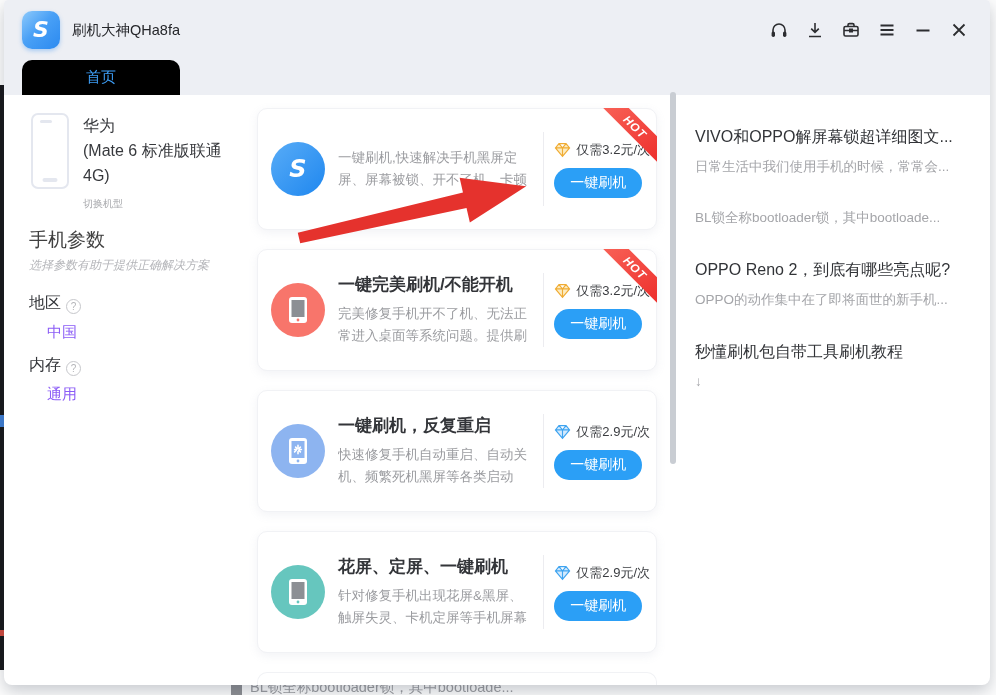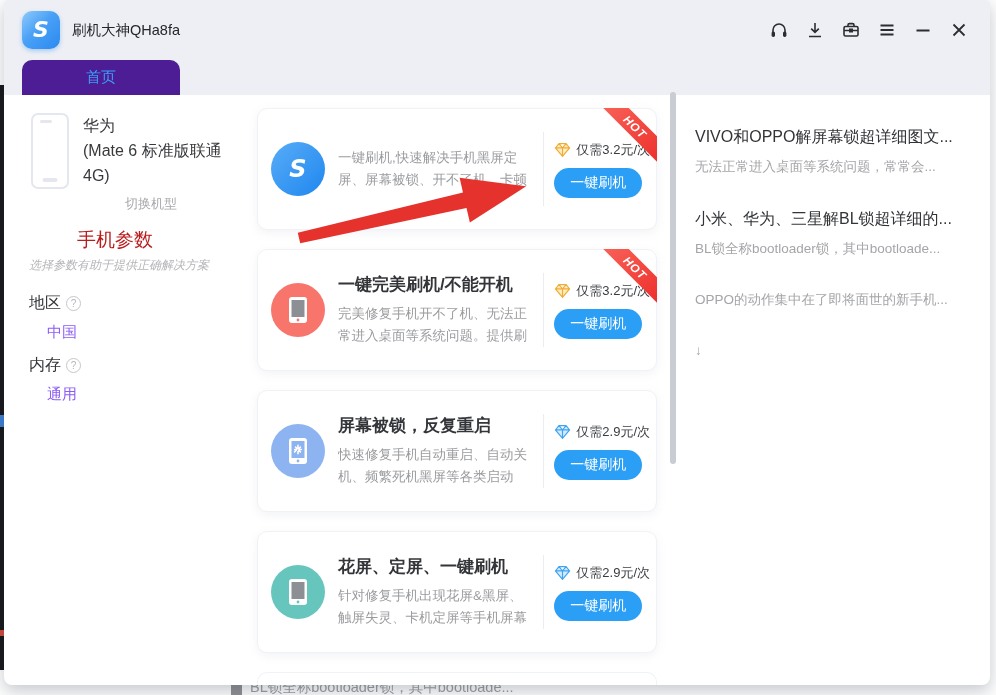--- a/index.html
+++ b/index.html
@@ -24,38 +24,38 @@
     background:linear-gradient(135deg,#8ecafb 0%,#49a0f6 45%,#2b8af0 100%);
     display:flex; align-items:center; justify-content:center; box-shadow:0 2px 4px rgba(43,138,240,.35); }
   .logo svg { display:block; }
   .app-title { margin-left:12px; font-size:14.5px; color:#25262a; }
   .tb-icons { position:absolute; right:20px; top:0; height:60px; display:flex; align-items:center; gap:14px; }
   .tb-btn { width:22px; height:22px; display:flex; align-items:center; justify-content:center; cursor:pointer; }
   .tb-btn svg { stroke:#2c2d30; fill:none; stroke-width:1.6; }
 
   
   .tabbar { position:absolute; left:0; top:60px; width:100%; height:35px; background:#edeff4; }
-  .tab { position:absolute; left:18px; top:0; width:158px; height:35px; background:#4c1d95;
+  .tab { position:absolute; left:18px; top:0; width:158px; height:35px; background:#000000;
     border-radius:10px 10px 0 0; display:flex; align-items:center; justify-content:center;
     color:#3d9ef7; font-size:15px; }
 
   
   .content { position:absolute; left:7px; top:95px; width:100%; height:544px; background:#fff; }
 
   
   .left-panel { position:absolute; left:0; top:0; width:246px; height:100%; }
   .device-row { position:absolute; left:20px; top:18px; display:flex; }
   .phone-gfx { width:38px; height:76px; background:#fff; border:2px solid #e4e7ef; border-radius:7px; position:relative; flex:none; }
   .phone-gfx .spk { position:absolute; left:7px; top:5px; width:12px; height:3px; border-radius:2px; background:#e4e7ef; }
   .phone-gfx .home { position:absolute; left:50%; bottom:5px; transform:translateX(-50%); width:15px; height:4px; border-radius:2px; background:#e4e7ef; }
   .device-info { margin-left:14px; width:156px; font-size:16px; color:#37393d; line-height:25px; }
-  .switch-model { margin-top:3px; font-size:13px; color:#a7a8ac; cursor:pointer;margin-left:42px; }
-  .params-title { position:absolute; left:18px; top:132px; font-size:19px; color:#b91c1c; font-weight:500;margin-left:48px; }
+  .switch-model { margin-top:3px; font-size:10px; color:#a7a8ac; cursor:pointer; }
+  .params-title { position:absolute; left:18px; top:132px; font-size:19px; color:#404040; font-weight:500; }
   .params-sub { position:absolute; left:18px; top:162px; font-size:12px; color:#b4b5b9;font-style:italic; }
-  .facet-label { position:absolute; left:18px; font-size:16px; color:#333539; display:flex; align-items:center; gap:5px; }
+  .facet-label { position:absolute; left:18px; font-size:16px; color:#333539; display:flex; align-items:flex-end; gap:5px; }
   .help-circle { width:15px; height:15px; border:1px solid #c6c7cb; border-radius:50%; color:#b4b5b9;
     font-size:10px; display:flex; align-items:center; justify-content:center; }
   .facet-value { position:absolute; left:36px; font-size:15px; color:#8b5cf6; cursor:pointer; }
 
   
   .cards { position:absolute; left:246px; top:13px; width:400px; }
   .card { position:relative; width:400px; height:122px; background:#fff; border:1px solid #f1f2f5;
     border-radius:10px; box-shadow:0 3px 10px rgba(150,160,180,.12); margin-bottom:19px;
     display:flex; align-items:center; padding-left:13px; }
   .card.partial { height:16px; margin-bottom:0; border-bottom:none; border-radius:10px 10px 0 0; box-shadow:none; }
@@ -246,21 +246,21 @@
             <svg width="26" height="30" viewBox="0 0 26 30">
               <rect x="4" y="2" width="18" height="26" rx="3" fill="#ffffff"></rect>
               <rect x="6.5" y="5" width="13" height="17" fill="#8db4f0"></rect>
               <g stroke="#ffffff" stroke-width="1.6" stroke-linecap="round">
                 <path d="M13 9.2 v2.2 M13 15.6 v2.2 M9.6 13.5 h2.2 M14.2 13.5 h2.2 M10.6 11.1 l1.6 1.6 M13.8 14.3 l1.6 1.6 M15.4 11.1 l-1.6 1.6 M11.2 14.3 l-1.6 1.6"></path>
               </g>
               <circle cx="13" cy="25" r="1.4" fill="#8db4f0"></circle>
             </svg>
           </div>
           <div class="card-main">
-            <div class="card-title">屏幕被锁，反复重启</div>
+            <div class="card-title">一键刷机，反复重启</div>
             <div class="card-desc">快速修复手机自动重启、自动关机、频繁死机黑屏等各类启动异...</div>
           </div>
           <div class="vdiv"></div>
           <div class="card-right">
             <div class="price-row">
               <svg class="gem-blue" width="17" height="16" viewBox="0 0 24 22" stroke-width="1.6">
                 <path d="M7 2 h10 l5 6 -10 12 L2 8 Z M7 2 l5 6 5-6 M2 8 h20 M12 8 v12"></path>
               </svg>
               <span class="price-text">仅需2.9元/次</span>
             </div>
@@ -293,30 +293,31 @@
         </div>
 
         <div class="card partial"></div>
       </div>
 
       <div class="scroll-thumb"></div>
 
       <div class="right-panel">
         <div class="article">
           <div class="article-title">VIVO和OPPO解屏幕锁超详细图文...</div>
-          <div class="article-sub">无法正常进入桌面等系统问题，常常会...</div>
+          <div class="article-sub">日常生活中我们使用手机的时候，常常会...</div>
         </div>
         <div class="article">
-          <div class="article-title">小米、华为、三星解BL锁超详细的...</div>
           <div class="article-sub">BL锁全称bootloader锁，其中bootloade...</div>
         </div>
         <div class="article">
+          <div class="article-title">OPPO Reno 2，到底有哪些亮点呢?</div>
           <div class="article-sub">OPPO的动作集中在了即将面世的新手机...</div>
         </div>
         <div class="article">
+          <div class="article-title">秒懂刷机包自带工具刷机教程</div>
           <div class="article-sub">↓</div>
         </div>
       </div>
 
     </div>
   </div>
 
   <svg id="arrow-overlay" viewBox="0 0 996 695">
     <g transform="translate(299,238) rotate(-12.85)">
       <polygon points="0,-5.5 170,-8 170,-23 233,0 170,23 170,8 0,5.5" fill="#e5322d"></polygon>

